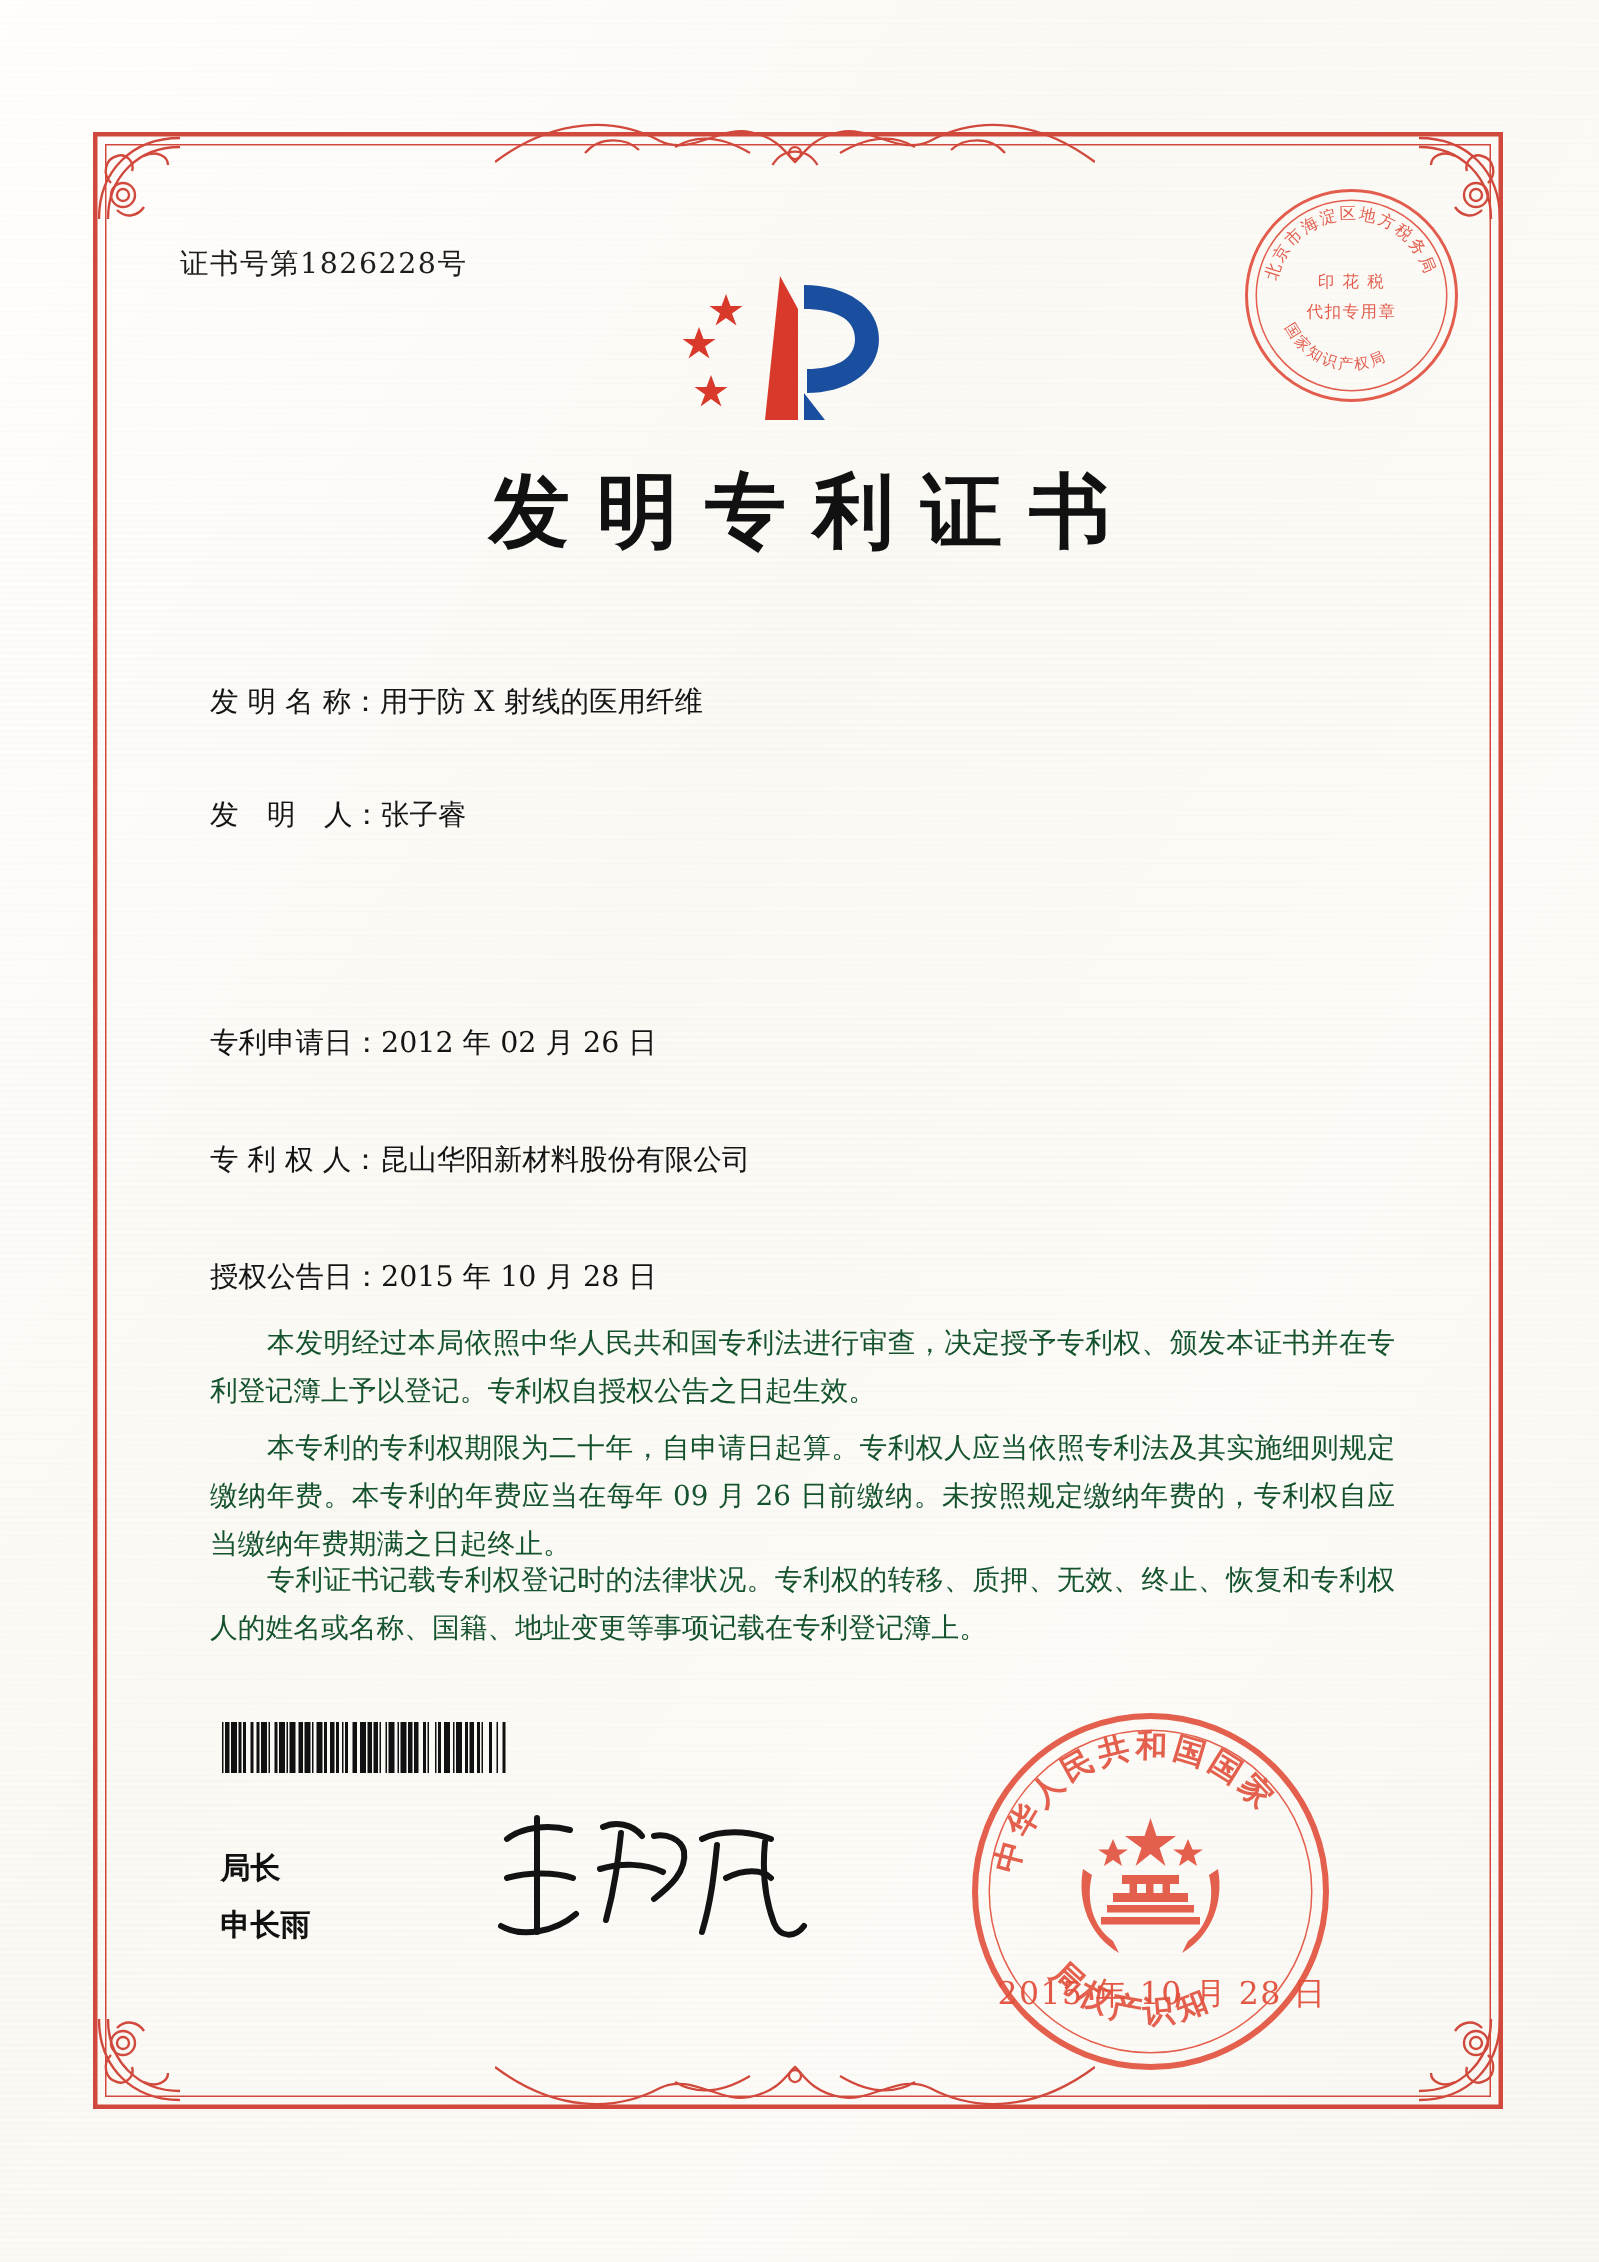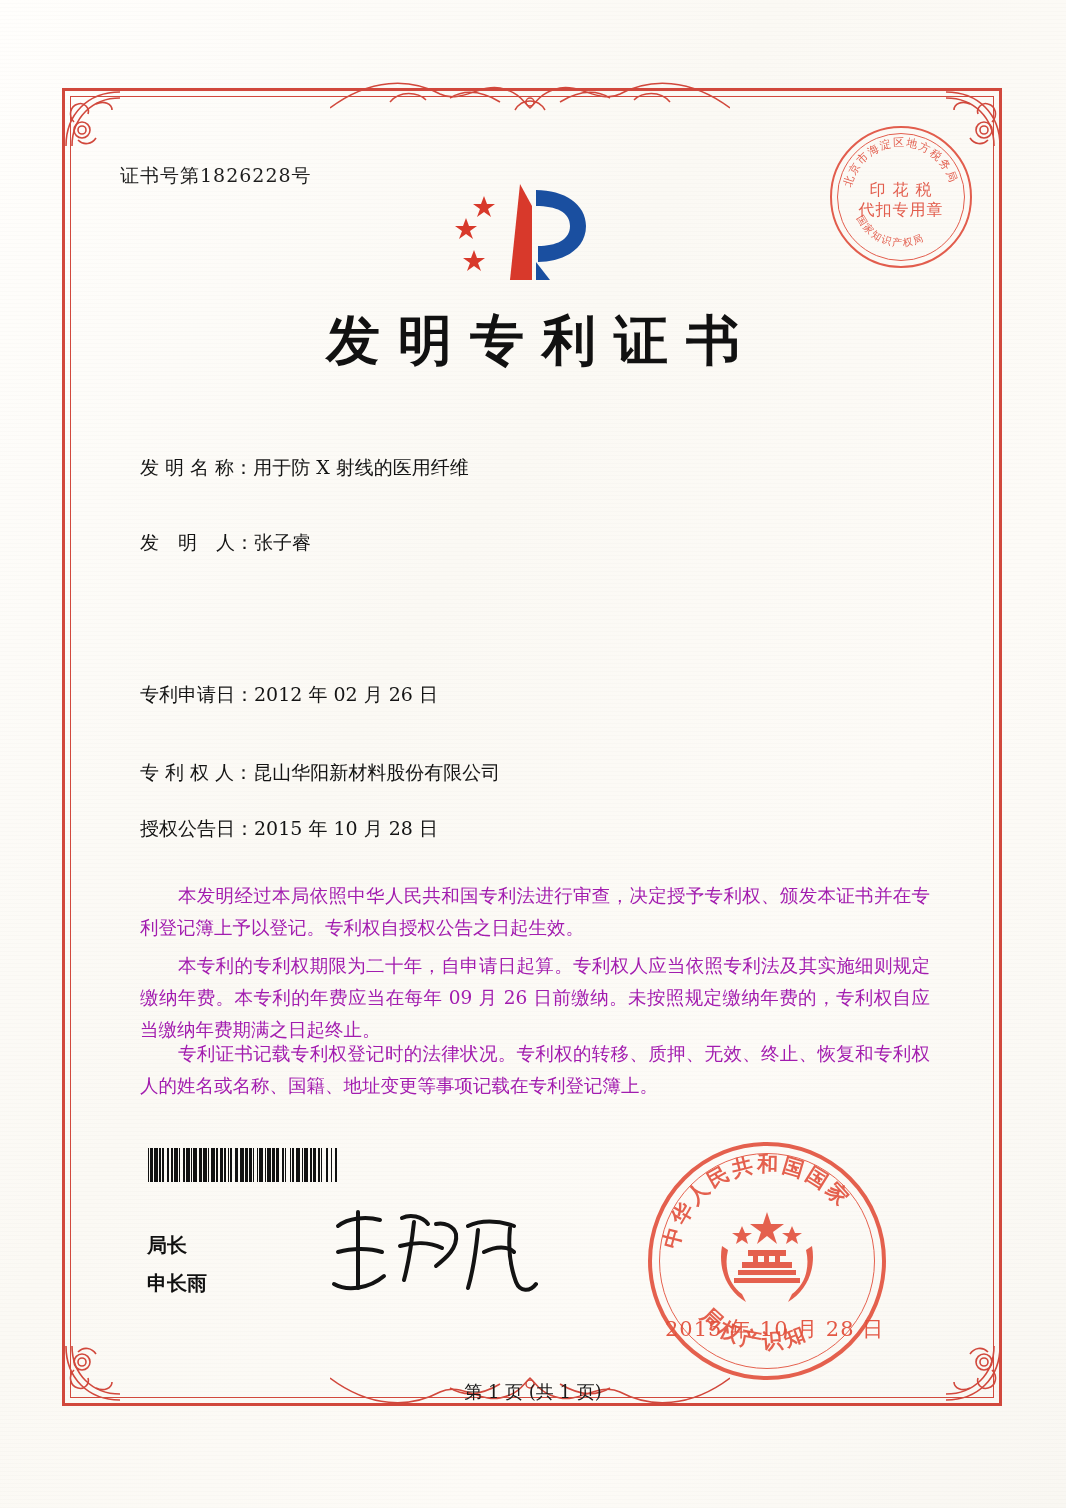--- a/index.html
+++ b/index.html
@@ -115,21 +115,21 @@
   #tax-stamp .ring {
     position: absolute;
     inset: 5px;
     border: 1px solid #e0503f;
     border-radius: 50%;
   }
   #tax-stamp .line1, #tax-stamp .line2 {
     position: absolute;
     left: 0; width: 100%;
     text-align: center;
-    font-size: 16px;
+    font-size: 11px;
     letter-spacing: 1px;
   }
   #tax-stamp .line1 { top: 52px; }
   #tax-stamp .line2 { top: 72px; }
 
   
   .field {
     position: absolute;
     left: 140px;
     font-size: 19px;
@@ -143,30 +143,30 @@
   .field .value {
     display: inline-block;
     color: #141414;
   }
 
   #f-name   { top: 455px; text-decoration: underline; }
   #f-inventor { top: 530px; }
   #f-patentno { top: 608px; }
   #f-appdate { top: 682px; }
   #f-holder  { top: 760px; }
-  #f-grantdate { top: 816px; text-align: right; }
+  #f-grantdate { top: 838px; text-align: right; }
 
   
   .para {
     position: absolute;
     left: 140px;
     width: 790px;
     font-size: 18.5px;
     line-height: 32px;
-    color: #a21caf;
+    color: #14532d;
     text-align: justify;
     text-indent: 38px;
   }
   #p1 { top: 880px; }
   #p2 { top: 950px; }
   #p3 { top: 1038px; }
 
   
   #barcode {
     position: absolute;
@@ -523,15 +523,14 @@
         <rect x="52" y="50" width="5" height="8"></rect>
         <rect x="63" y="50" width="5" height="8"></rect>
         <rect x="22" y="72" width="66" height="5"></rect>
         <path d="M10 40 C6 62 14 84 34 96 L30 88 C16 78 12 60 16 44 Z"></path>
         <path d="M100 40 C104 62 96 84 76 96 L80 88 C94 78 98 60 94 44 Z"></path>
       </g>
     </svg>
   </div>
   <div id="seal-date">2015 年 10 月 28 日</div>
 
-  <div id="footer">第 1 页 (共 1 页)</div>
 
 </div>
 
 </body></html>

